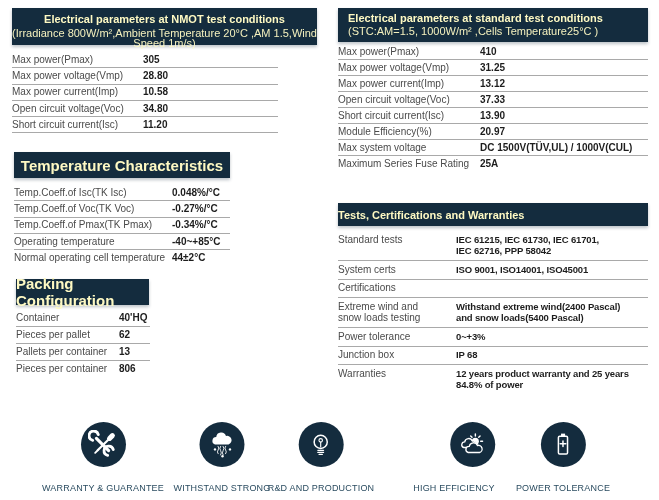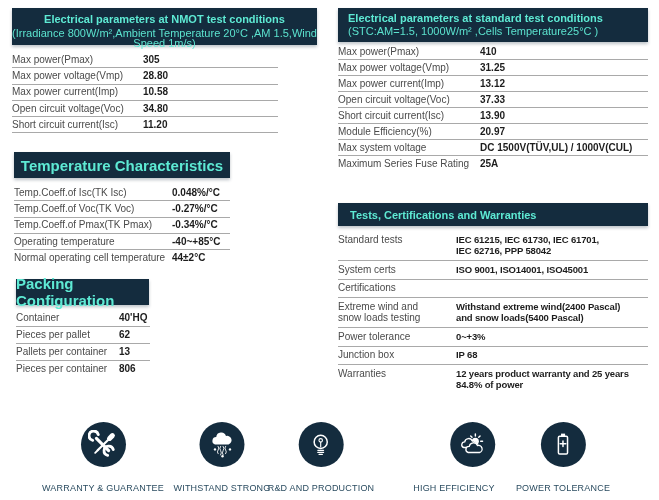--- a/index.html
+++ b/index.html
@@ -4,28 +4,28 @@
 <style>
   html,body{margin:0;padding:0;}
   body{
     width:659px;height:500px;position:relative;background:#ffffff;
     font-family:"Liberation Sans",sans-serif;overflow:hidden;
     -webkit-font-smoothing:antialiased;
   }
   .abs{position:absolute;box-sizing:border-box;}
   
   .navy{
-    background:#142c3e;color:#5eead4;
+    background:#142c3e;color:#fef9c3;
     box-shadow:0 2px 3px rgba(20,44,62,.28);
   }
   .h-title{font-size:11px;font-weight:bold;line-height:13px;}
   .h-sub{font-size:11px;line-height:10px;margin-top:2px;opacity:.96;}
   .center{text-align:center;}
   .mini-head{display:flex;align-items:center;justify-content:center;font-size:15px;font-weight:bold;}
-  .bar-head{display:flex;align-items:center;font-size:11px;font-weight:bold;padding-left:12px;}
+  .bar-head{display:flex;align-items:center;font-size:11px;font-weight:bold;}
   
   .table{display:block;}
   .trow{
     display:grid;grid-template-columns:var(--lw) 1fr;
     align-items:center;border-bottom:1px solid #a9a9a9;
   }
   .fixed .trow{height:15.3px;}
   .stc.fixed .trow{height:15px;}
   .pack.fixed .trow{height:16px;}
   .table .trow:last-child{border-bottom:none;}

